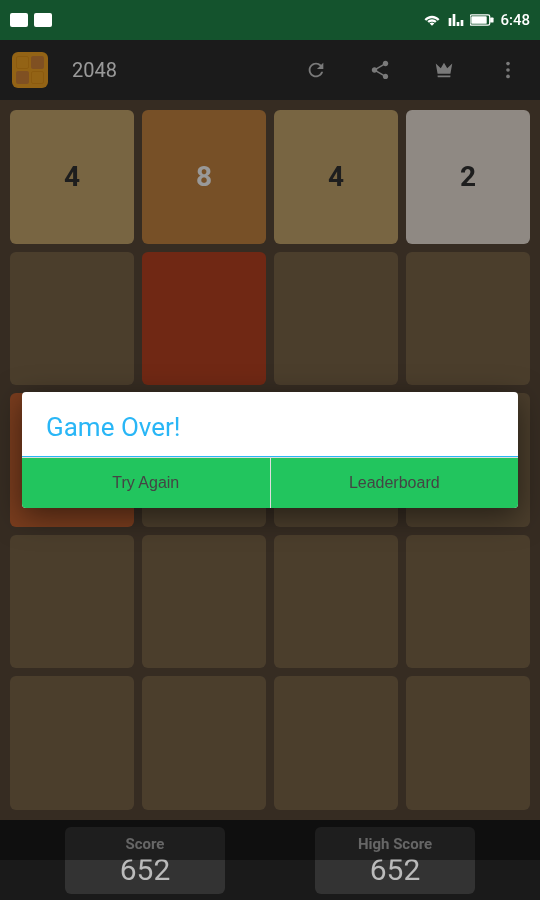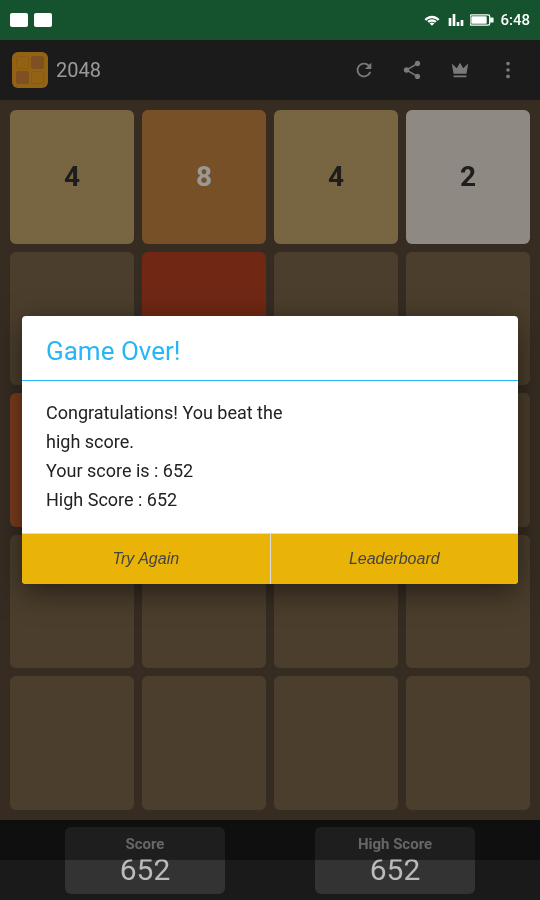--- a/index.html
+++ b/index.html
@@ -49,21 +49,21 @@
     }
 
     
     #toolbar {
       width: 540px;
       height: 60px;
       background: #2d2d2d;
       display: flex;
       align-items: center;
       padding: 0 12px;
-      gap: 8px;
+      gap: 24px;
     }
 
     #app-icon {
       width: 36px;
       height: 36px;
       background: #f5a623;
       border-radius: 6px;
       display: grid;
       grid-template-columns: 1fr 1fr;
       grid-template-rows: 1fr 1fr;
@@ -216,24 +216,23 @@
       display: flex;
     }
 
     .modal-btn {
       flex: 1;
       padding: 16px 10px;
       text-align: center;
       cursor: pointer;
       font-size: 16px;
       color: #444;
-      background: #eab308;
+      background: #22c55e;
       border: none;
       border-right: 1px solid #ddd;
-      font-style: italic;
     }
 
     .modal-btn:last-child {
       border-right: none;
     }
   </style>
 </head>
 <body>
 
 <div id="status-bar">
@@ -338,24 +337,18 @@
     <div class="score-value">652</div>
   </div>
 </div>
 
 <div id="modal-overlay">
   <div id="modal">
     <div id="modal-header">
       <div id="modal-title">Game Over!</div>
     </div>
     <div id="modal-divider"></div>
-    <div id="modal-body">
-      <span>Congratulations! You beat the</span><br>
-      <span>high score.</span><br>
-      <span>Your score is : 652</span><br>
-      <span>High Score : 652</span>
-    </div>
     <div id="modal-actions">
       <button class="modal-btn">Try Again</button>
       <button class="modal-btn">Leaderboard</button>
     </div>
   </div>
 </div>
 
 </body></html>

